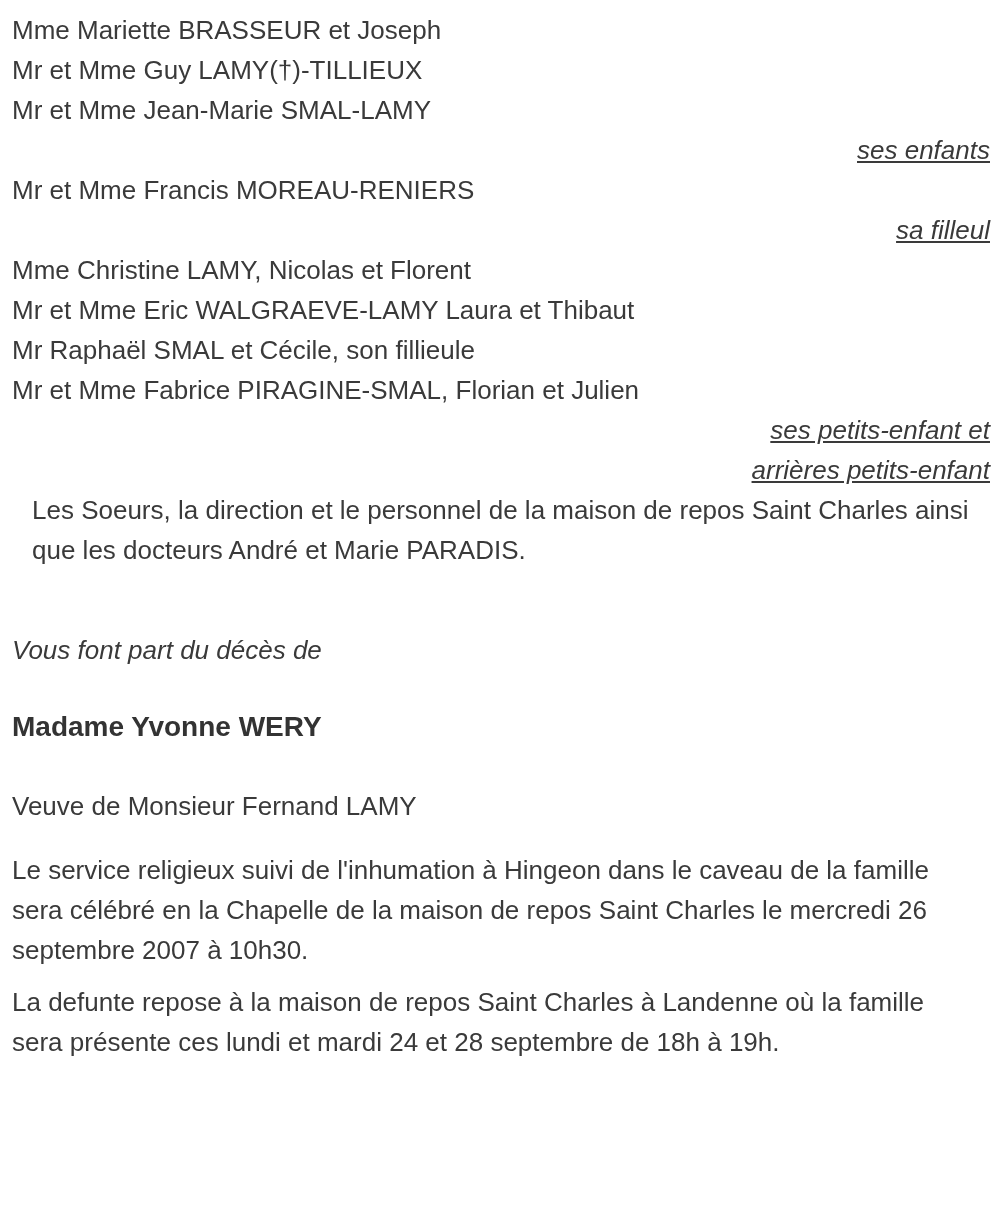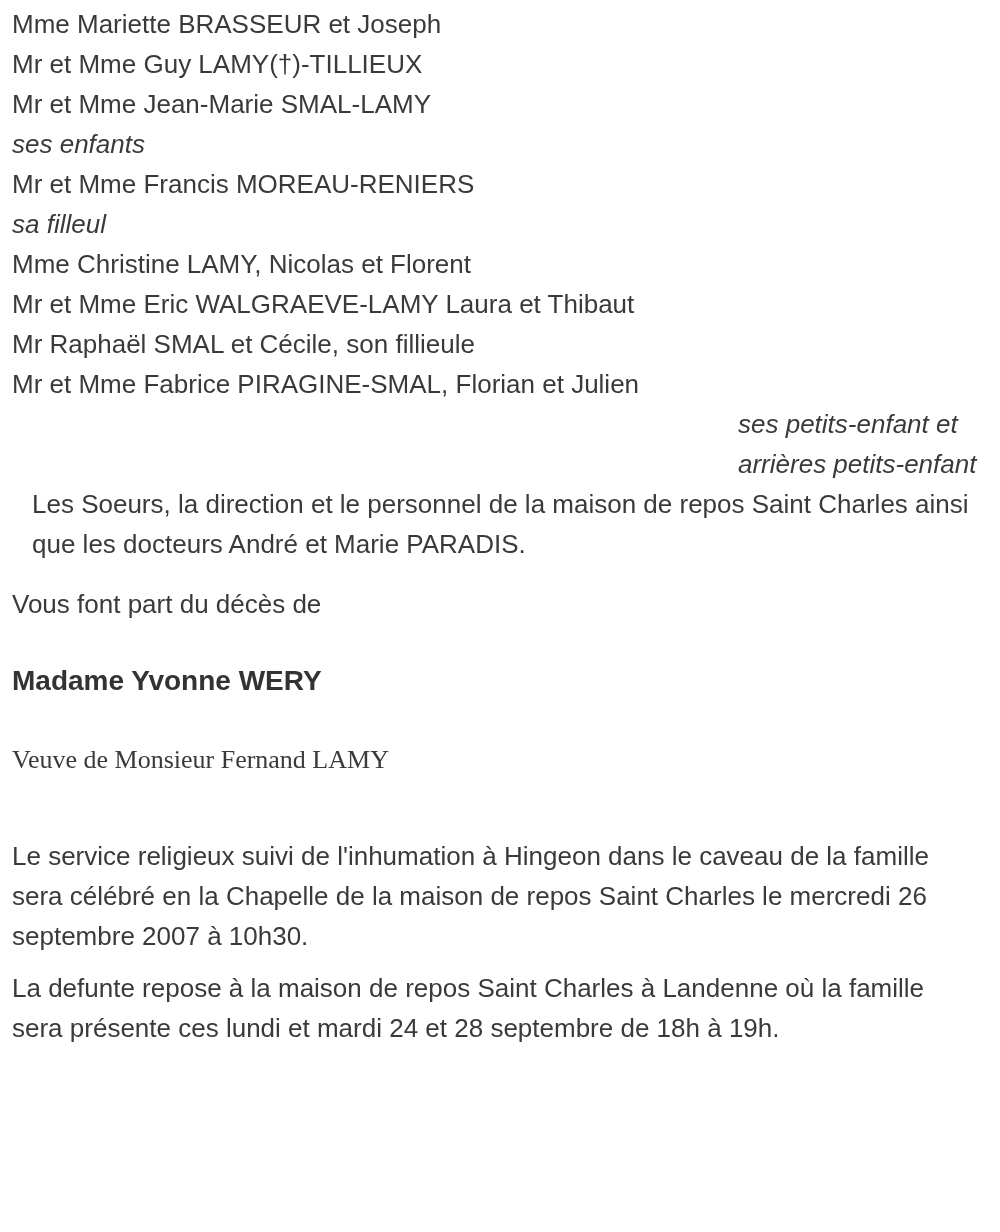--- a/index.html
+++ b/index.html
@@ -4,46 +4,48 @@
 <style>
   * { margin: 0; padding: 0; box-sizing: border-box; }
   html, body { background: #ffffff; }
   body {
     width: 1000px;
     height: 1232px;
     font-family: "Liberation Sans", sans-serif;
     color: #3a3a3a;
     overflow: hidden;
   }
-  .page { padding: 4px 10px 10px 12px; }
+  .page { padding: 10px 10px 10px 12px; }
   .line, .para, .relation, .announcement, .widow {
     font-size: 26px;
     line-height: 40px;
   }
   .relation {
     font-style: italic;
+    text-align: right;
+    text-decoration: underline;
   }
   .relation.narrow {
     max-width: 252px;
     margin-left: auto;
   }
   .para {
     max-width: 952px;
     margin-bottom: 12px;
   }
   .para.tight { margin-bottom: 0; margin-left: 20px; }
-  .announcement { margin-top: 20px; }
+  .announcement { margin-top: 60px; font-style: italic; }
   .name {
     font-size: 28px;
     line-height: 46px;
     font-weight: 700;
     color: #333333;
     margin: 34px 0 36px 0;
   }
-  .widow { margin-bottom: 56px; font-family: Liberation Serif, serif; }
+  .widow { margin-bottom: 24px; }
 </style>
 </head>
 <body>
 
 <div class="page">
 
   <div class="group">
     <div class="line">Mme Mariette BRASSEUR et Joseph</div>
     <div class="line">Mr et Mme Guy LAMY(†)-TILLIEUX</div>
     <div class="line">Mr et Mme Jean-Marie SMAL-LAMY</div>

